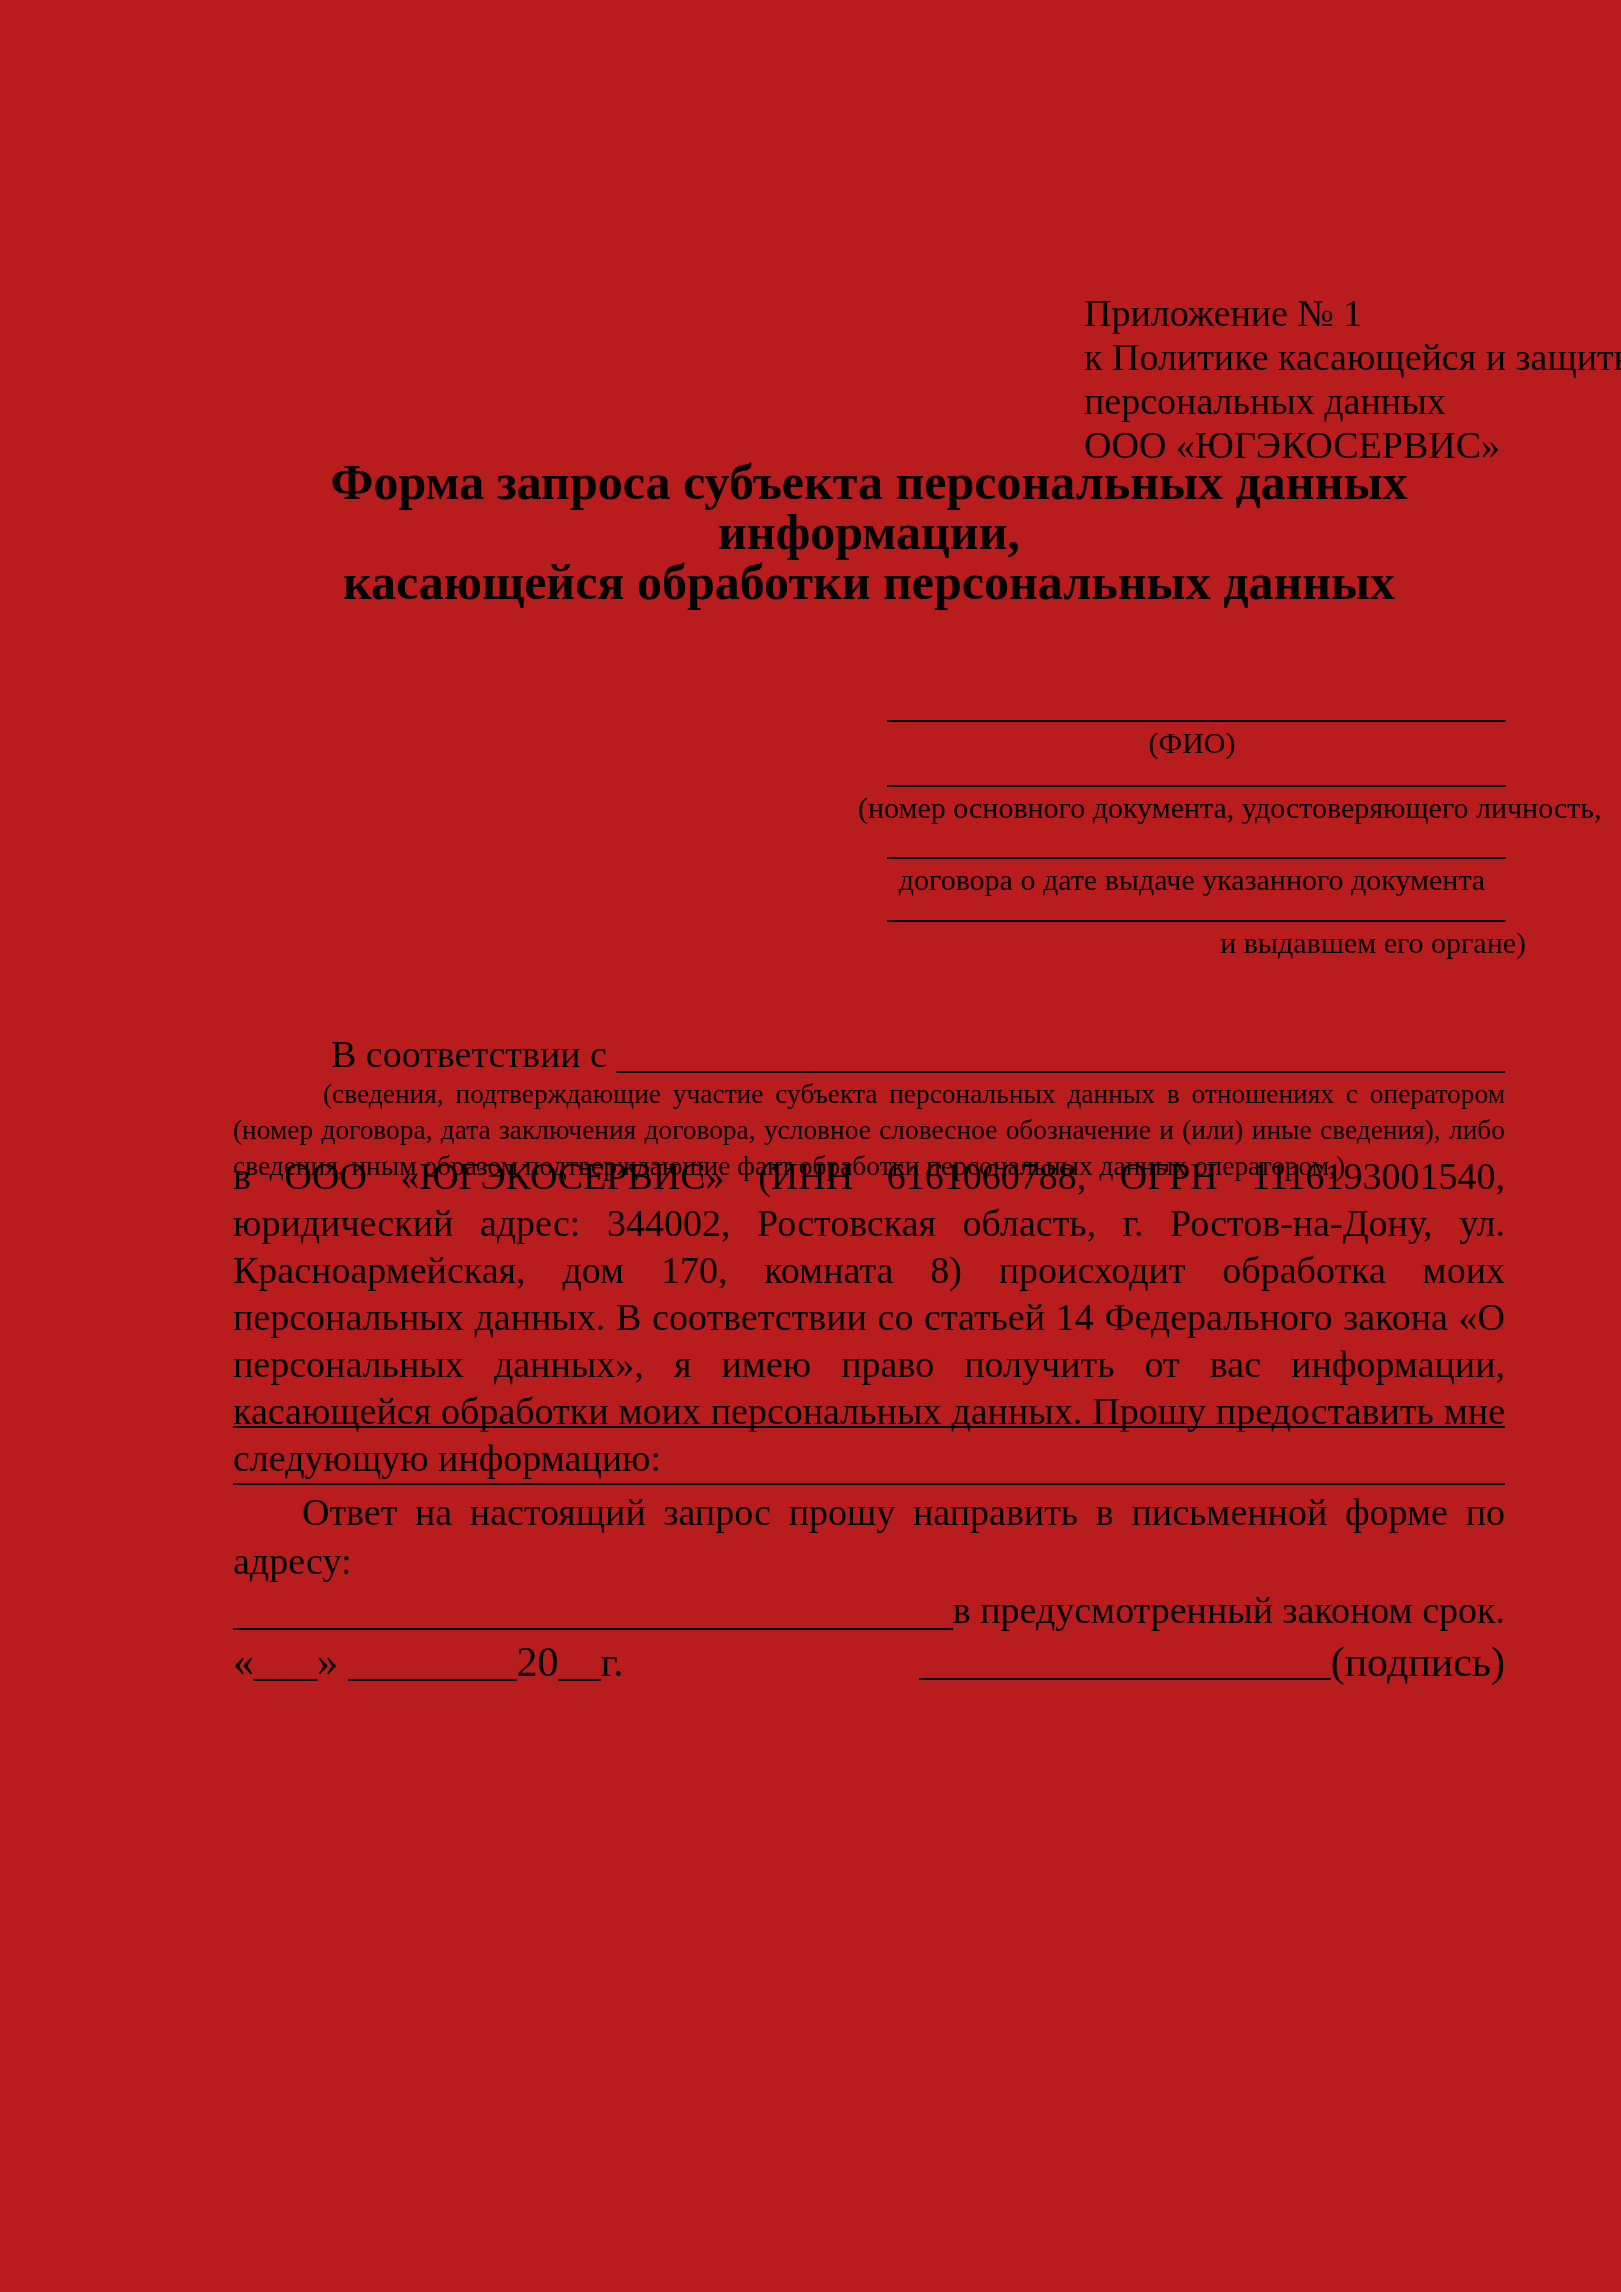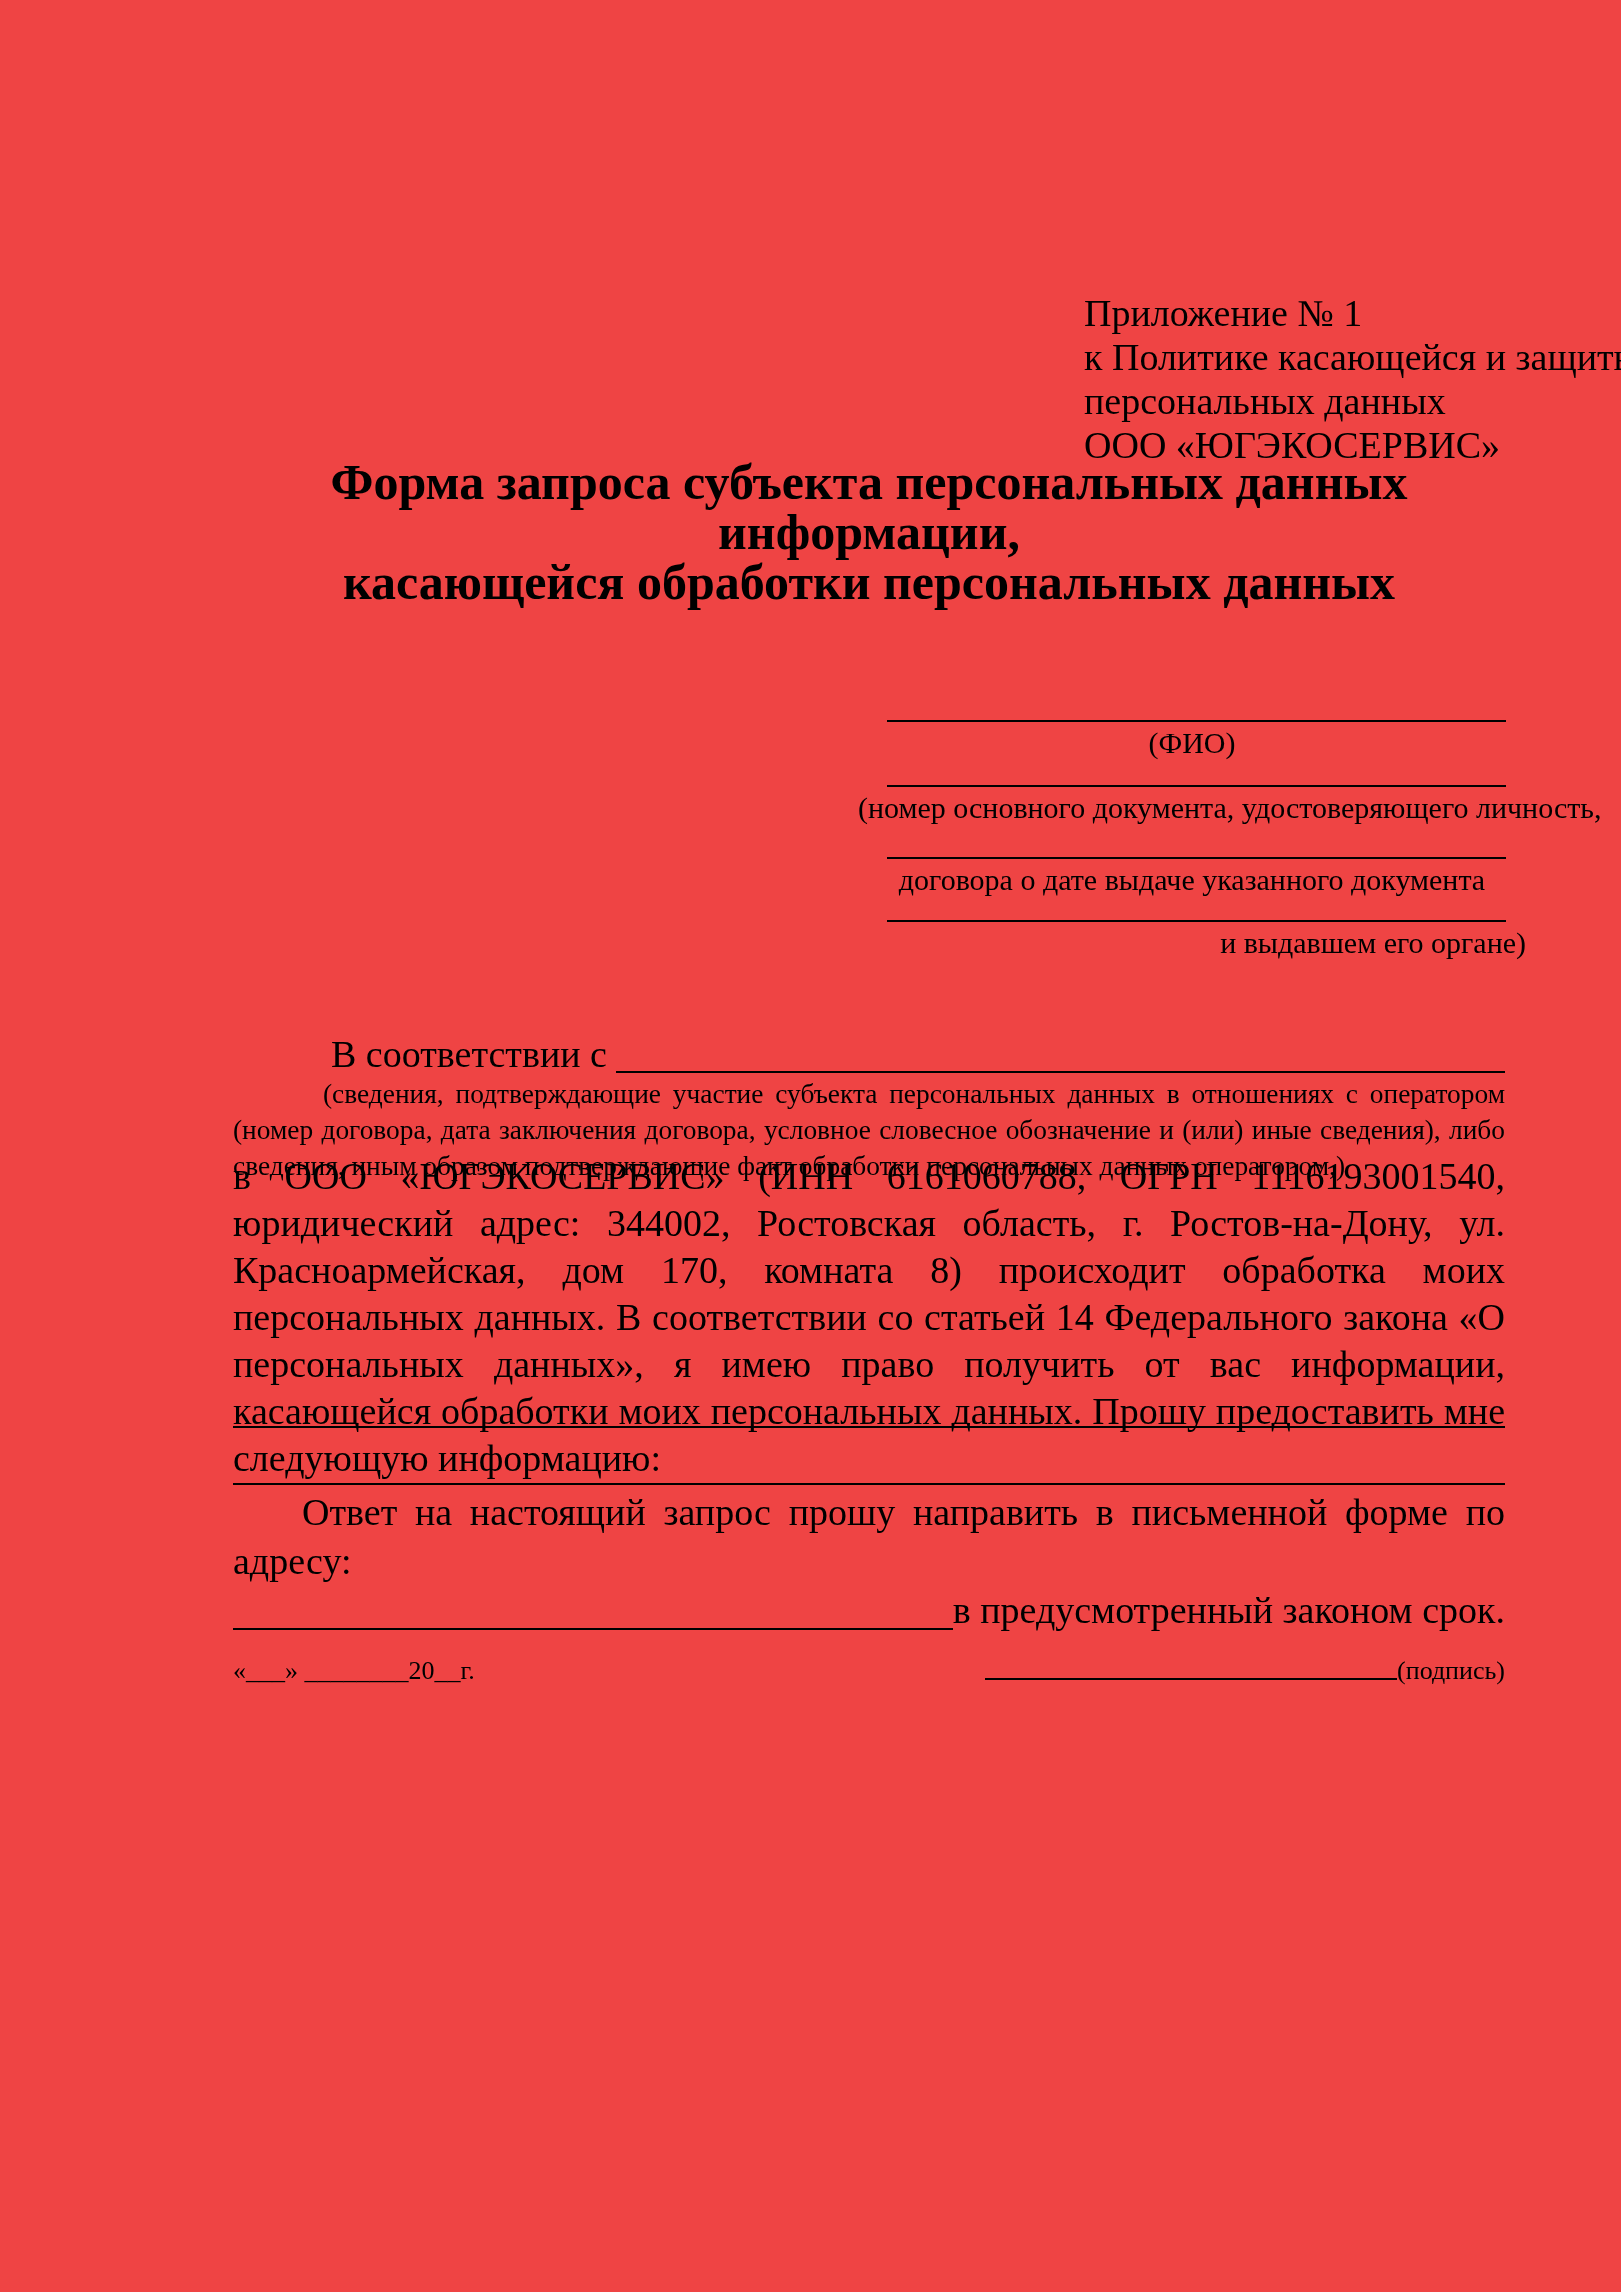--- a/index.html
+++ b/index.html
@@ -4,21 +4,21 @@
 <style>
   html, body {
     margin: 0;
     padding: 0;
     background: #ffffff;
   }
   .page {
     position: relative;
     width: 1621px;
     height: 2293px;
-    background: #ef4444;
+    background: #b91c1c;
     color: #000000;
     font-family: "Liberation Serif", "DejaVu Serif", serif;
     overflow: hidden;
   }
   .abs { position: absolute; }
 
   
   .appendix {
     left: 1084px;
     top: 291px;
@@ -124,21 +124,21 @@
 
   
   .footer-row {
     left: 233px;
     top: 1639px;
     width: 1272px;
     height: 47px;
     display: flex;
     justify-content: space-between;
     align-items: flex-end;
-    font-size: 26px;
+    font-size: 42px;
   }
   .sig-group { display: flex; align-items: flex-end; }
   .sig-line {
     width: 412px;
     border-bottom: 2.9px solid #000000;
     margin-bottom: 5.9px;
   }
   .nowrap { white-space: nowrap; }
 </style>
 </head>

